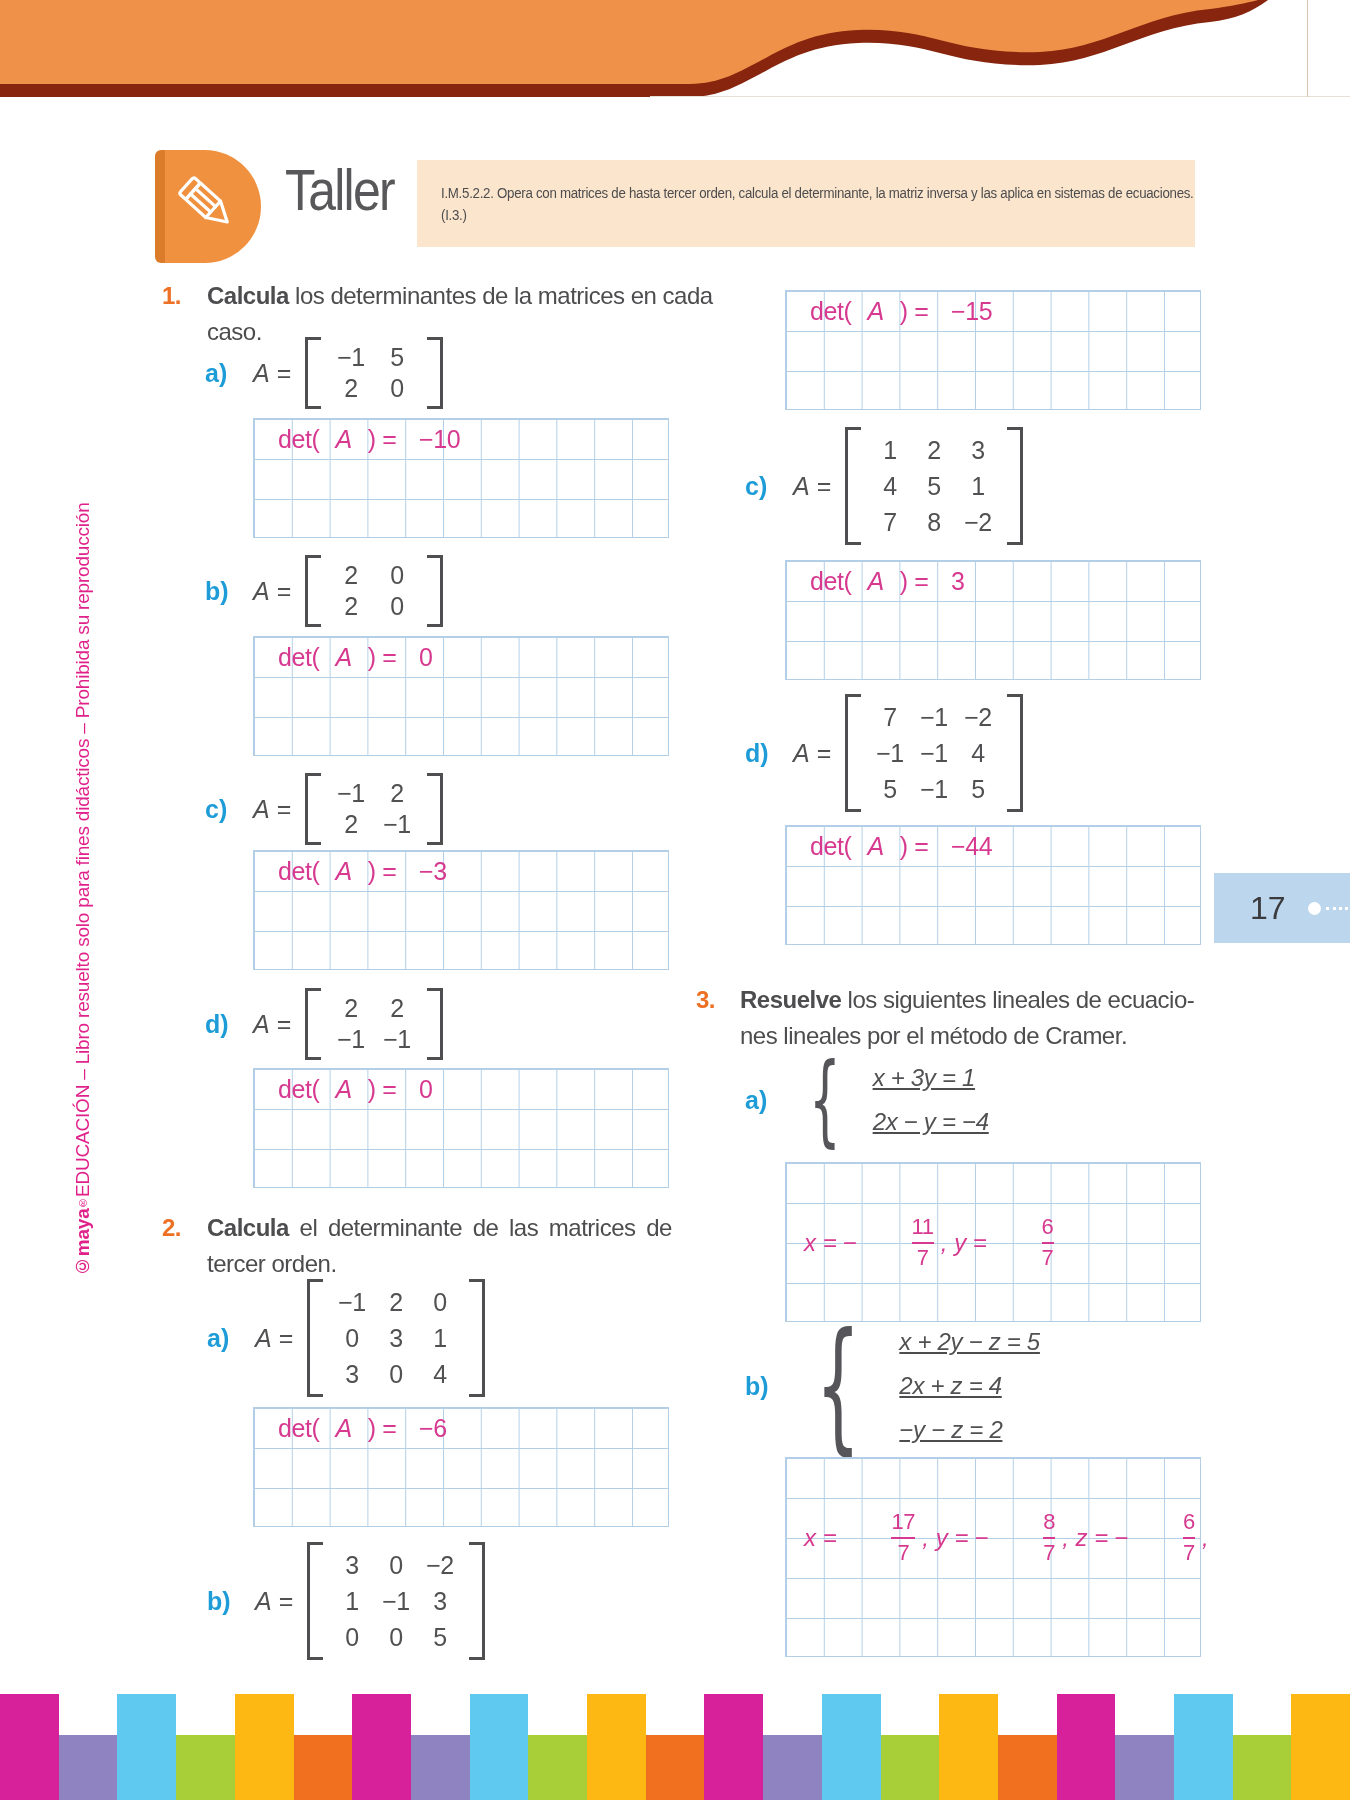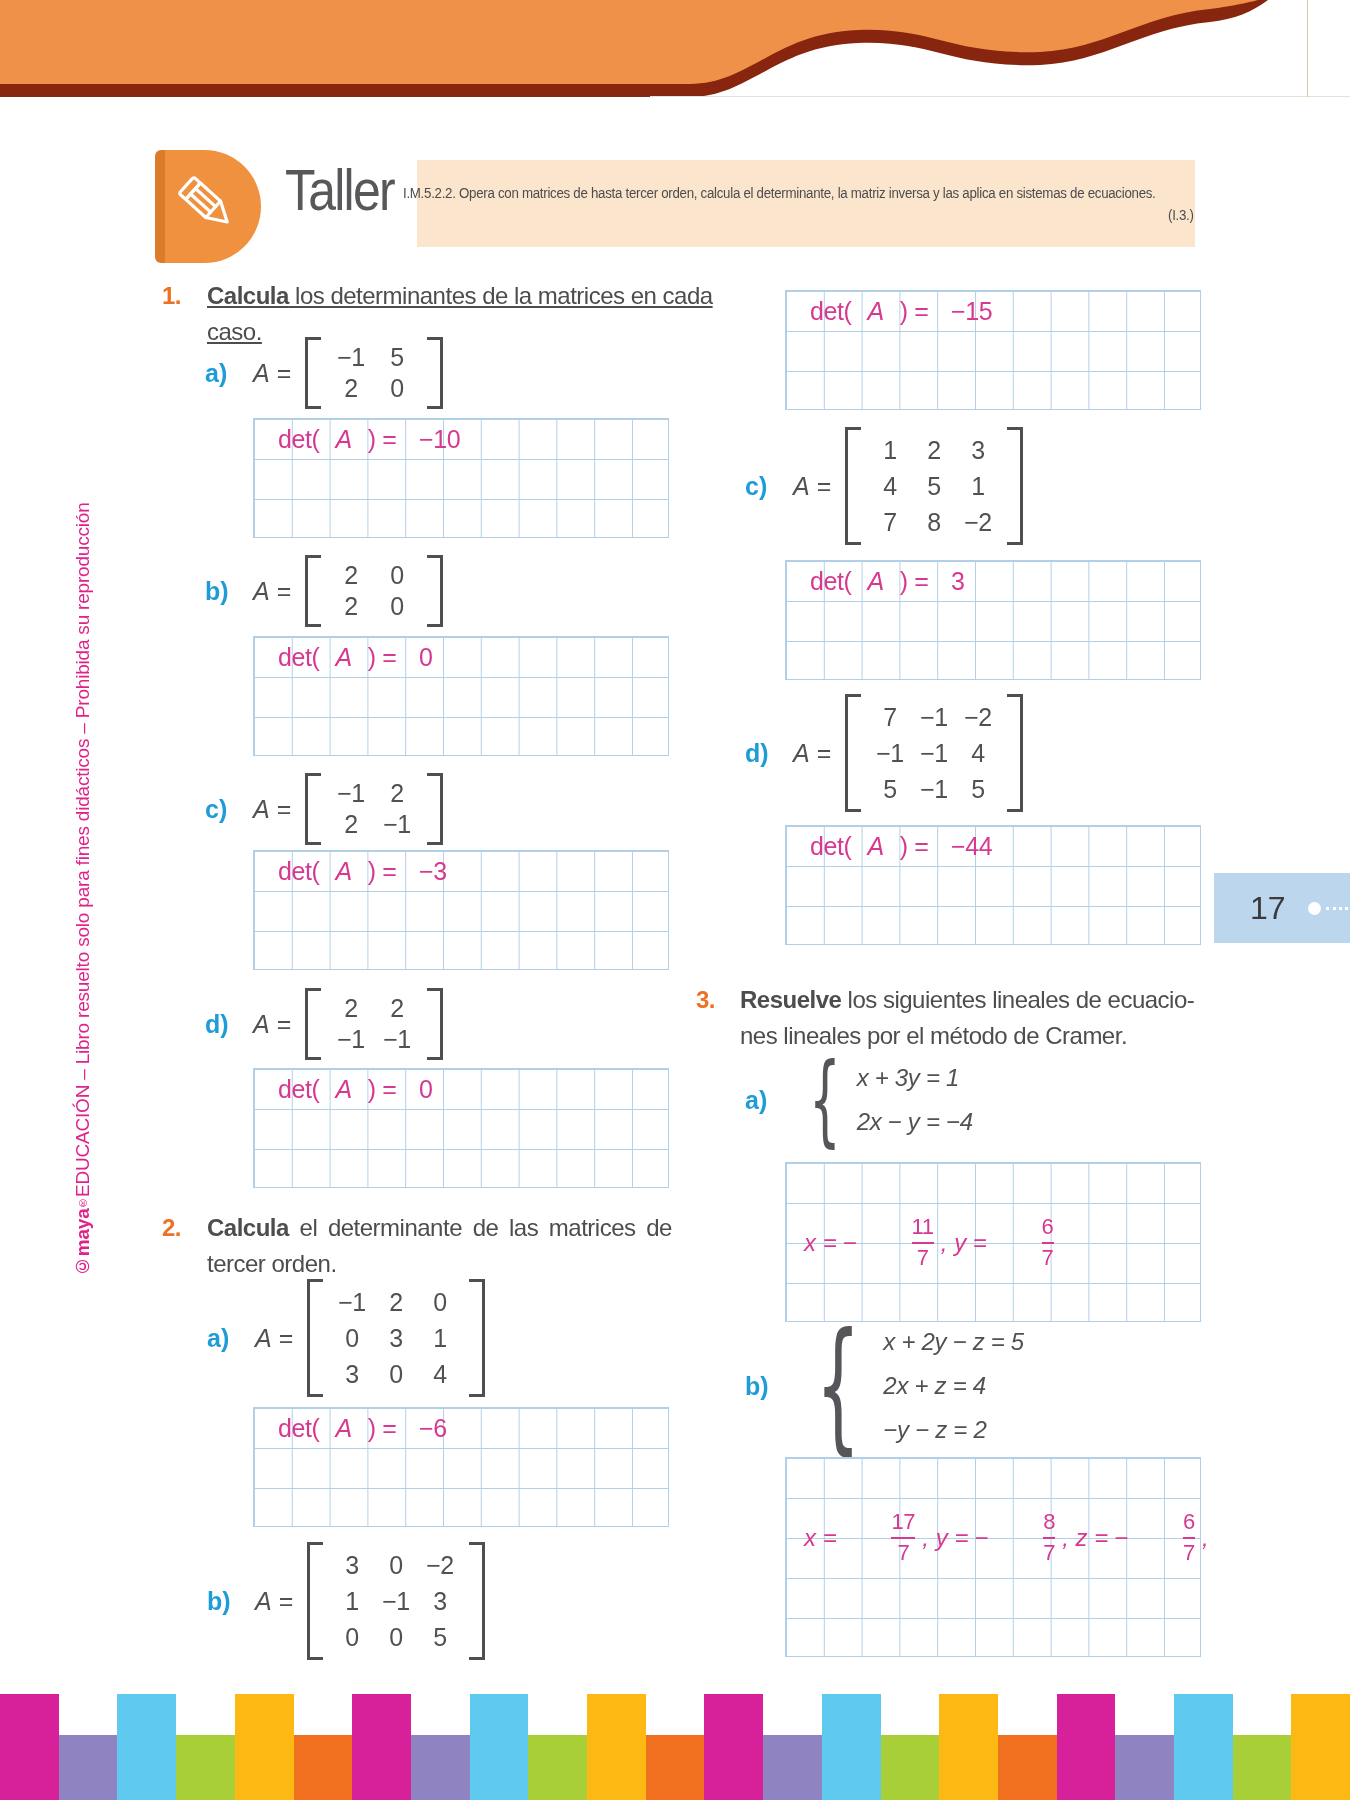--- a/index.html
+++ b/index.html
@@ -11,21 +11,21 @@
   .hairline-h{position:absolute;left:650px;top:96px;width:700px;height:1px;background:#e8e0d5;}
   
   .badge{position:absolute;left:155px;top:150px;width:106px;height:113px;background:#F09140;
          border-radius:10px 58px 58px 10px;}
   .badge::before{content:"";position:absolute;left:0;top:0;bottom:0;width:10px;background:#DB7C2B;
          border-radius:6px 0 0 6px;}
   .badge svg{position:absolute;left:10px;top:8px;}
   .taller-title{position:absolute;left:285px;top:156px;font-size:58px;color:#58585a;
          letter-spacing:-2px;transform:scaleX(.86);transform-origin:left top;}
   .std-bar{position:absolute;left:417px;top:160px;width:778px;height:87px;background:#FBE5CC;
-         display:flex;flex-direction:column;justify-content:center;padding-left:24px;box-sizing:border-box;align-items:flex-end;}
+         display:flex;flex-direction:column;justify-content:center;padding-left:24px;box-sizing:border-box;}
   .std-line{font-size:14px;letter-spacing:-.3px;line-height:22px;color:#4d4d4f;white-space:nowrap;
          transform:scaleX(.95);transform-origin:left center;}
   
   .watermark{position:absolute;left:72px;top:470px;height:840px;writing-mode:vertical-rl;
          transform:rotate(180deg);color:#E0218A;font-size:19px;letter-spacing:-.2px;
          display:flex;align-items:center;justify-content:center;white-space:nowrap;}
   .watermark b{font-weight:bold;}
   .watermark sup{font-size:11px;}
   
   .heading{position:absolute;font-size:24px;letter-spacing:-.5px;line-height:36px;color:#4d4d4f;}
@@ -53,21 +53,21 @@
       background-size:37.81px 40px;}
   .det{position:absolute;left:24px;top:0;height:41px;display:flex;align-items:center;
       font-size:25px;letter-spacing:-.4px;color:#D6398F;white-space:pre;gap:16px;}
   .det i{font-style:italic;}
   
   .system{display:flex;align-items:center;}
   .brace{display:block;font-family:"DejaVu Sans",sans-serif;color:#56565a;
       transform:scaleX(.5);transform-origin:center;}
   .b2{font-size:100px;line-height:100px;}
   .b3{font-size:142px;line-height:142px;}
-  .eqs{margin-left:0px;}
+  .eqs{margin-left:16px;text-decoration:underline;}
   .eqs div{font-size:24px;font-style:italic;color:#515153;line-height:44px;letter-spacing:-.3px;}
   
   .frac-ans{position:absolute;left:18px;top:40px;height:80px;display:flex;align-items:center;
       gap:7px;color:#D6398F;font-size:24px;font-style:italic;letter-spacing:-.3px;white-space:pre;}
   .frac{display:inline-flex;flex-direction:column;align-items:center;font-style:normal;padding-left:48px;}
   .fnum,.fden{font-size:22px;line-height:1.12;}
   .fbar{align-self:stretch;height:2px;background:#D6398F;margin:2px 0;}
   
   .tab{position:absolute;left:1214px;top:873px;width:136px;height:70px;background:#BCD6ED;
       display:flex;align-items:center;padding-left:36px;box-sizing:border-box;}
@@ -108,21 +108,21 @@
   </div>
 
   <div class="watermark">
       <b>©maya</b>
       <sup>®</sup>
       <span>EDUCACIÓN – Libro resuelto solo para fines didácticos – Prohibida su reproducción</span>
     </div>
 
   <div class="heading" style="left:162px;top:278px;">
     <span class="num">1.</span>
-    <span class="htext" style="width:520px;text-decoration:underline;"><b>Calcula</b><span> los determinantes de la matrices en cada</span><br><span>caso.</span></span>
+    <span class="htext" style="width:520px;"><b>Calcula</b><span> los determinantes de la matrices en cada</span><br><span>caso.</span></span>
   </div>
 
   <div class="item" style="left:205px;top:334px;height:78px;">
     <span class="ilabel">a)</span>
     <span class="avar"><i>A</i> <span>=</span></span>
     <div class="matrix">
       <div class="br l"></div>
       <div class="mgrid m2" style="grid-template-columns: repeat(2, 46px);">
           <span class="mcell">−1</span>
           <span class="mcell">5</span>

